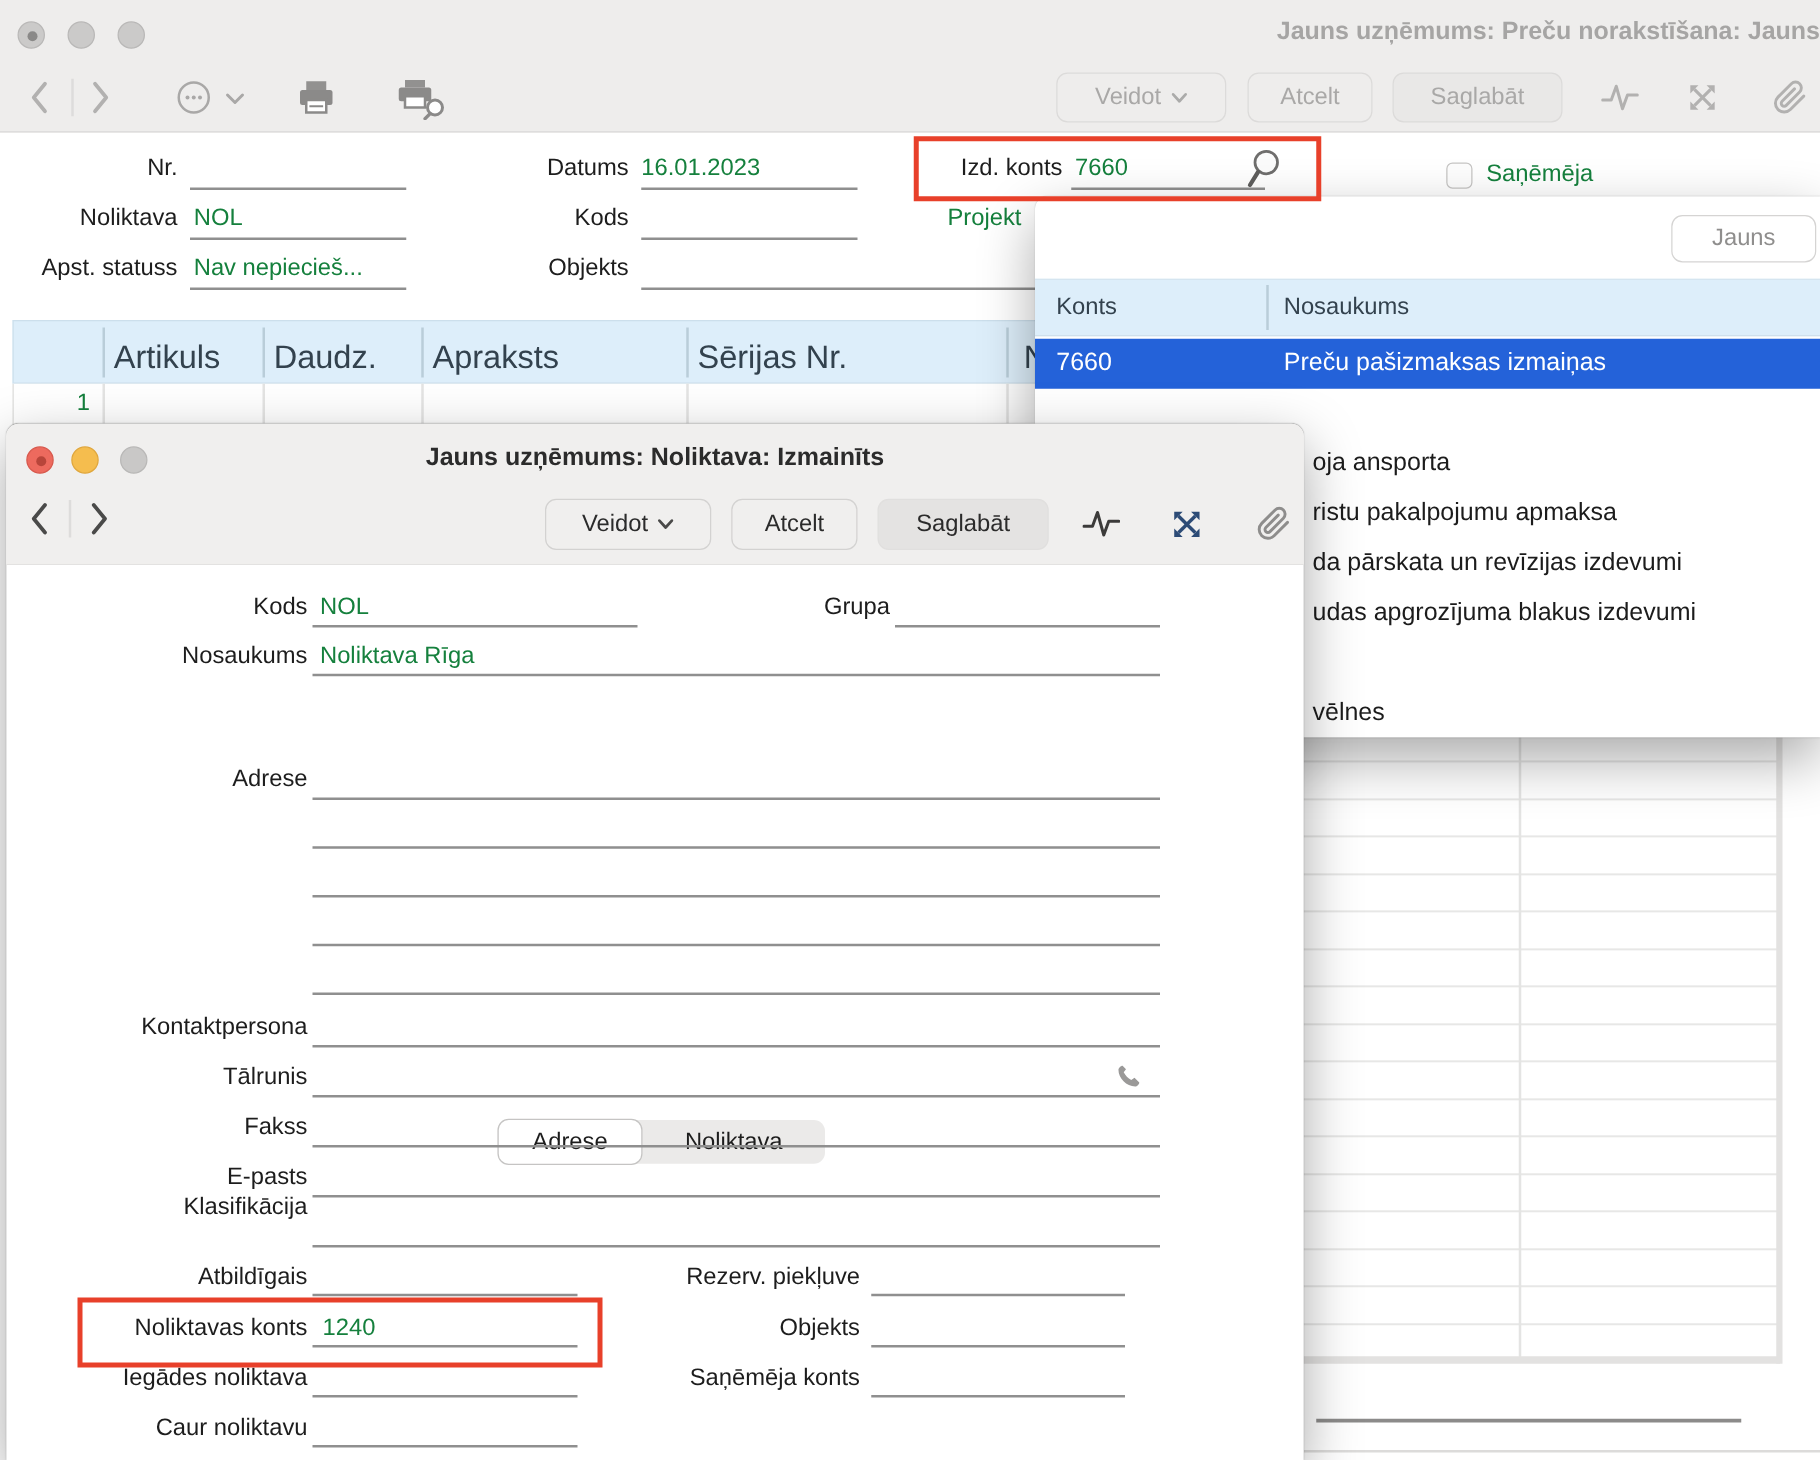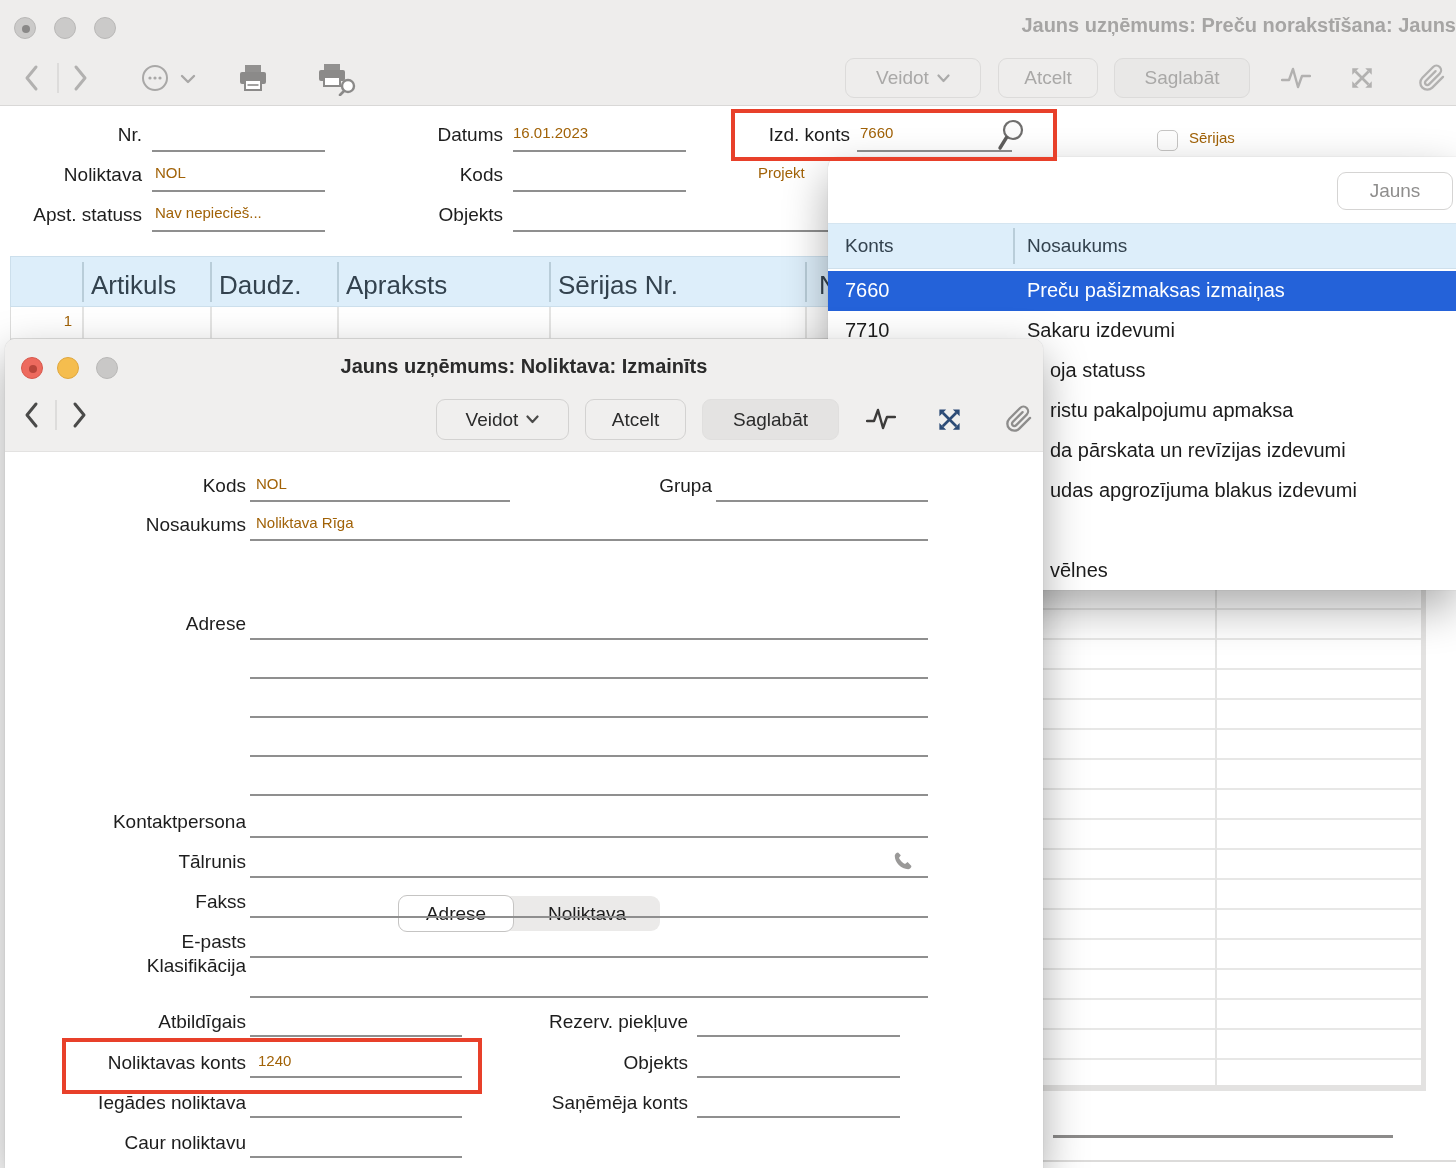--- a/index.html
+++ b/index.html
@@ -2,21 +2,21 @@
 <html><head>
 <meta charset="utf-8">
 <style>
   * { box-sizing: border-box; margin: 0; padding: 0; }
   html,body { width:1456px; height:1168px; overflow:hidden; }
   body { font-family:"Liberation Sans", sans-serif; position:relative; background:#fff; }
   .stage { position:absolute; inset:0; width:1456px; height:1168px; }
 
   
   .lbl { position:absolute; font-size:19px; color:#1d1d1d; text-align:right; white-space:nowrap; }
-  .val { position:absolute; font-size:15px; color:#a16207; white-space:nowrap; }
+  .val { position:absolute; font-size:19px; color:#15803d; white-space:nowrap; }
   .ul  { position:absolute; border-bottom:2px solid #8f8f8f; }
   .btn { position:absolute; display:flex; align-items:center; justify-content:center; gap:8px;
          font-size:19px; border-radius:9px; border:1.5px solid #d3d2d1; color:#2b2b2b; background:transparent; }
   .btn.gray { color:#a9a8a7; border-color:#dcdbda; }
   .btn.fill { background:#e4e3e2; border-color:#dcdbda; }
   .icon { position:absolute; display:flex; align-items:center; justify-content:center; }
 
   
   .bgwin { position:absolute; inset:0; background:#fff; }
   .bgwin .chrome { position:absolute; left:0; top:0; width:1456px; height:106px; background:#eeedec; border-bottom:1.5px solid #d9d8d7; }
@@ -157,21 +157,21 @@
     <div class="lbl" style="left:740px; top:124px; width:110px;">Izd. konts</div>
     <div class="ul" style="left:857px; top:124px; width:155px; height:28px;"></div>
     <div class="val" style="left:860px; top:124px;">7660</div>
     <div class="icon" style="left:993px; top:117px; width:36px; height:38px;">
       <svg width="34" height="36" viewBox="0 0 34 36">
         <circle cx="19" cy="12" r="9" fill="rgba(250,250,250,.75)" stroke="#6f6e6d" stroke-width="2.2"></circle>
         <line x1="12.5" y1="19.5" x2="6" y2="30" stroke="#5f5e5d" stroke-width="3.4" stroke-linecap="round"></line>
       </svg>
     </div>
     <div class="chk" style="left:1157px; top:130px;"></div>
-    <div class="val" style="left:1189px; top:129px;">Sērijas</div>
+    <div class="val" style="left:1189px; top:129px;">Saņēmēja</div>
 
     <div class="lbl" style="left:0px; top:164px; width:142px;">Noliktava</div>
     <div class="ul" style="left:152px; top:164px; width:173px; height:28px;"></div>
     <div class="val" style="left:155px; top:164px;">NOL</div>
     <div class="lbl" style="left:360px; top:164px; width:143px;">Kods</div>
     <div class="ul" style="left:513px; top:164px; width:173px; height:28px;"></div>
     <div class="val" style="left:758px; top:164px;">Projekt</div>
 
     <div class="lbl" style="left:0px; top:204px; width:142px;">Apst. statuss</div>
     <div class="ul" style="left:152px; top:204px; width:173px; height:28px;"></div>
@@ -215,26 +215,22 @@
     <div class="phead">
       <span class="phlbl" style="left:17px;">Konts</span>
       <span class="phlbl" style="left:199px;">Nosaukums</span>
     </div>
     <div class="pdiv"></div>
 
     <div class="prow sel" style="top:114px;">
       <span style="left:17px;">7660</span>
       <span style="left:199px;">Preču pašizmaksas izmaiņas</span>
     </div>
-    <div class="prow" style="top:154px;">
-      <span style="left:17px;">7710</span>
-      <span style="left:199px;">Sakaru izdevumi</span>
-    </div>
     <div class="prow" style="top:194px;">
-        <span style="left:222px;">oja statuss</span>
+        <span style="left:222px;">oja ansporta</span>
       </div>
     <div class="prow" style="top:234px;">
         <span style="left:222px;">ristu pakalpojumu apmaksa</span>
       </div>
     <div class="prow" style="top:274px;">
         <span style="left:222px;">da pārskata un revīzijas izdevumi</span>
       </div>
     <div class="prow" style="top:314px;">
         <span style="left:222px;">udas apgrozījuma blakus izdevumi</span>
       </div>

